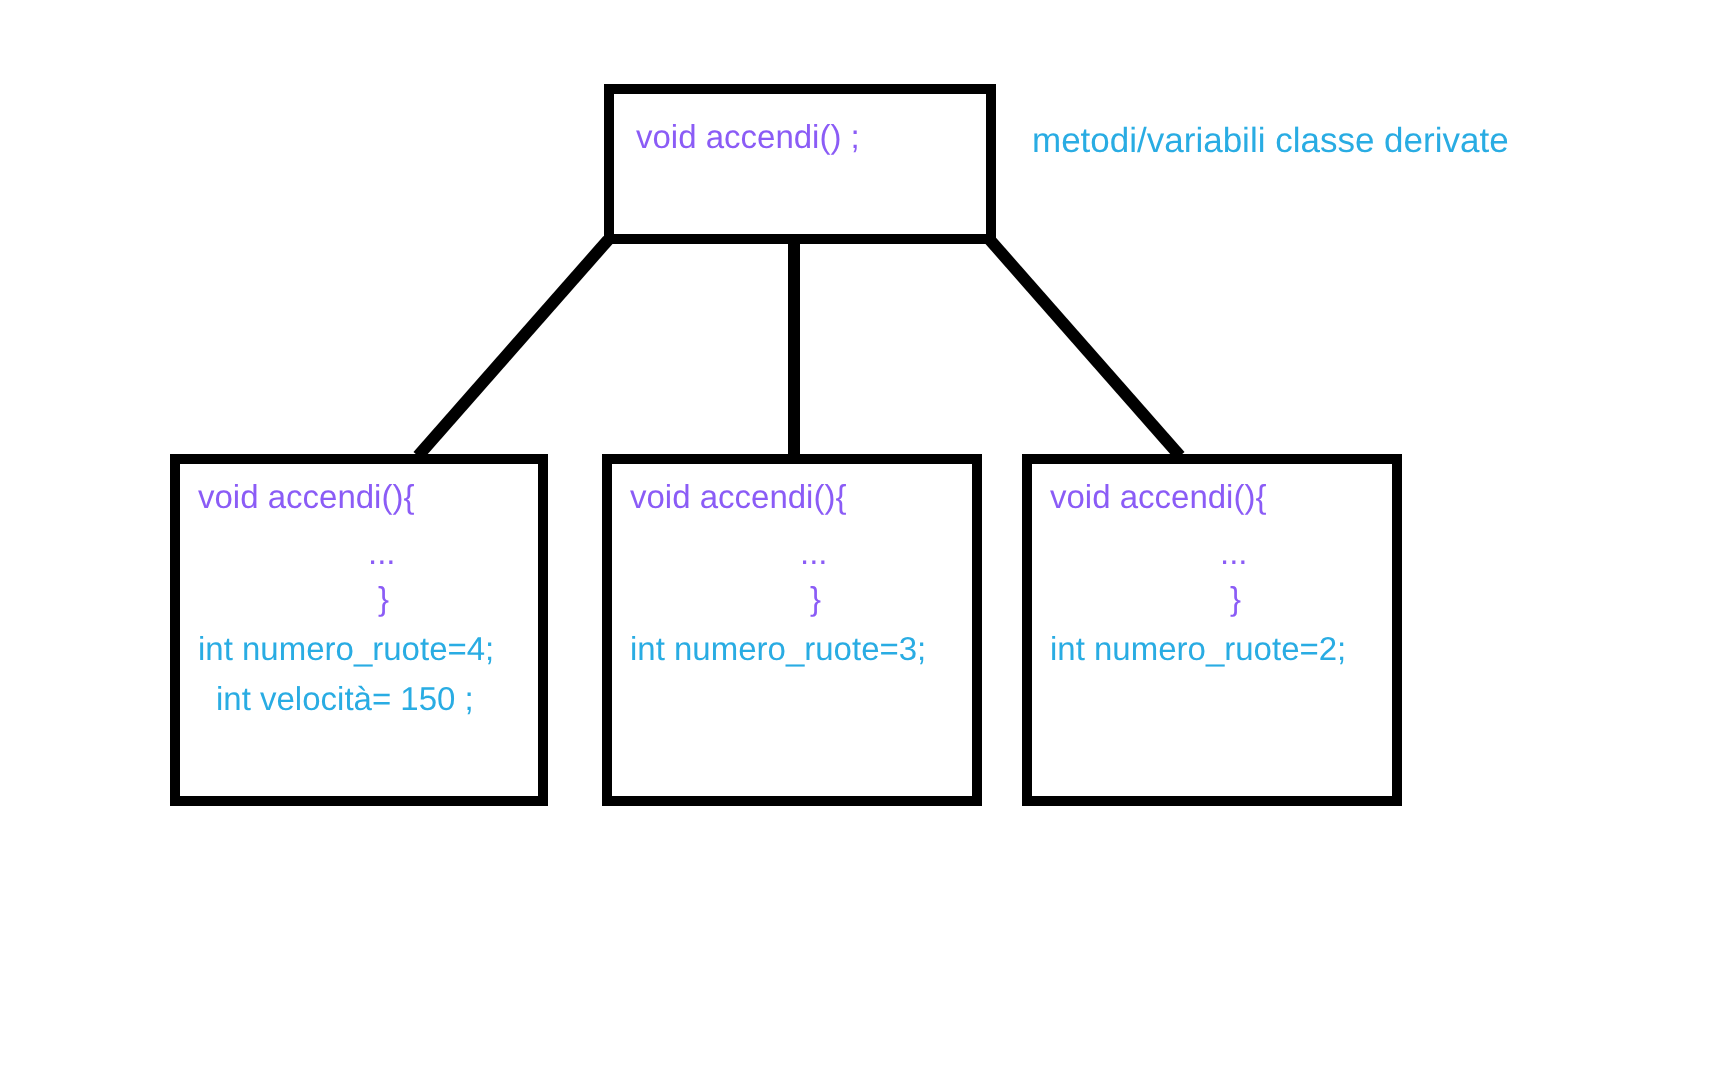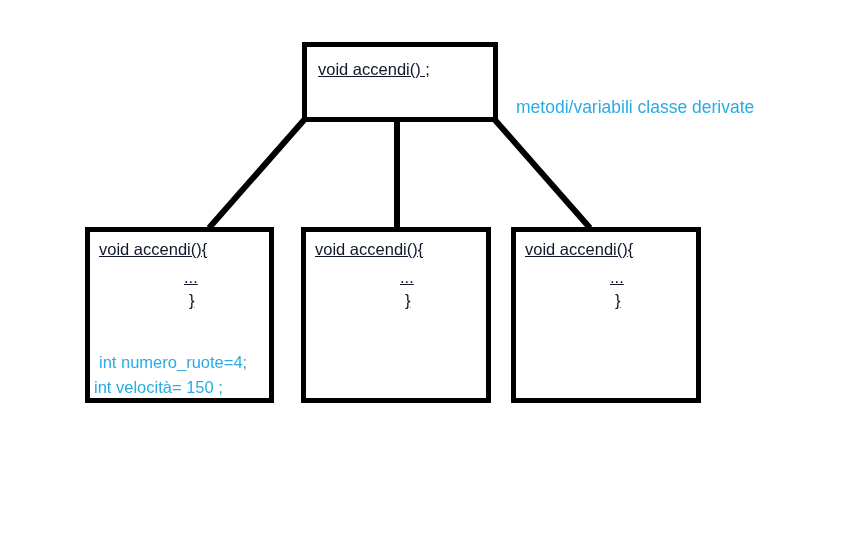--- a/index.html
+++ b/index.html
@@ -31,22 +31,22 @@
     border: 5px solid #000000;
     z-index: 2;
   }
   .code-line {
     position: absolute;
     white-space: pre;
     font-family: "Liberation Sans", sans-serif;
     font-size: 16.5px;
     line-height: 16.5px;
   }
-  .red   { color: #0f172a; text-decoration: underline; }
-  .cyan  { color: #29ace3; margin-top: 37px; }
+  .red   { color: #8b5cf6; }
+  .cyan  { color: #29ace3; }
 
   
   #root-node {
     left: 302px;
     top: 42px;
     width: 196px;
     height: 80px;
   }
   #root-line-0 {
     left: 11px;
@@ -60,21 +60,21 @@
   }
   #child-node-0 { left: 85px;  width: 189px; }
   #child-node-1 { left: 301px; width: 190px; }
   #child-node-2 { left: 511px; width: 190px; }
 
   .child-node .code-line { left: 9px; }
   .child-node .ln-0 { top: 9px;   left: 9px; }
   .child-node .ln-1 { top: 37px;  left: 94px; }
   .child-node .ln-2 { top: 60px;  left: 99px; }
   .child-node .ln-3 { top: 85px;  left: 9px; text-align: center; }
-  .child-node .ln-4 { top: 110px; left: 4px; text-align: center; }
+  .child-node .ln-4 { top: 110px; left: 18px; text-align: center; }
 
   
   #legend {
     position: absolute;
     left: 516px;
     top: 58px;
     z-index: 3;
   }
   .legend-line {
     white-space: pre;
@@ -103,25 +103,27 @@
     <span class="code-line red ln-1">...</span>
     <span class="code-line red ln-2">}</span>
     <span class="code-line cyan ln-3">int numero_ruote=4;</span>
     <span class="code-line cyan ln-4">int velocità= 150 ;</span>
   </div>
 
   <div class="node child-node" id="child-node-1">
     <span class="code-line red ln-0">void accendi(){</span>
     <span class="code-line red ln-1">...</span>
     <span class="code-line red ln-2">}</span>
+    <span class="code-line cyan ln-3">int numero_ruote=3;</span>
   </div>
 
   <div class="node child-node" id="child-node-2">
     <span class="code-line red ln-0">void accendi(){</span>
     <span class="code-line red ln-1">...</span>
     <span class="code-line red ln-2">}</span>
+    <span class="code-line cyan ln-3">int numero_ruote=2;</span>
   </div>
 
   <div id="legend">
     <div class="legend-line cyan">metodi/variabili classe derivate</div>
   </div>
 
 </div>
 
 </body></html>

